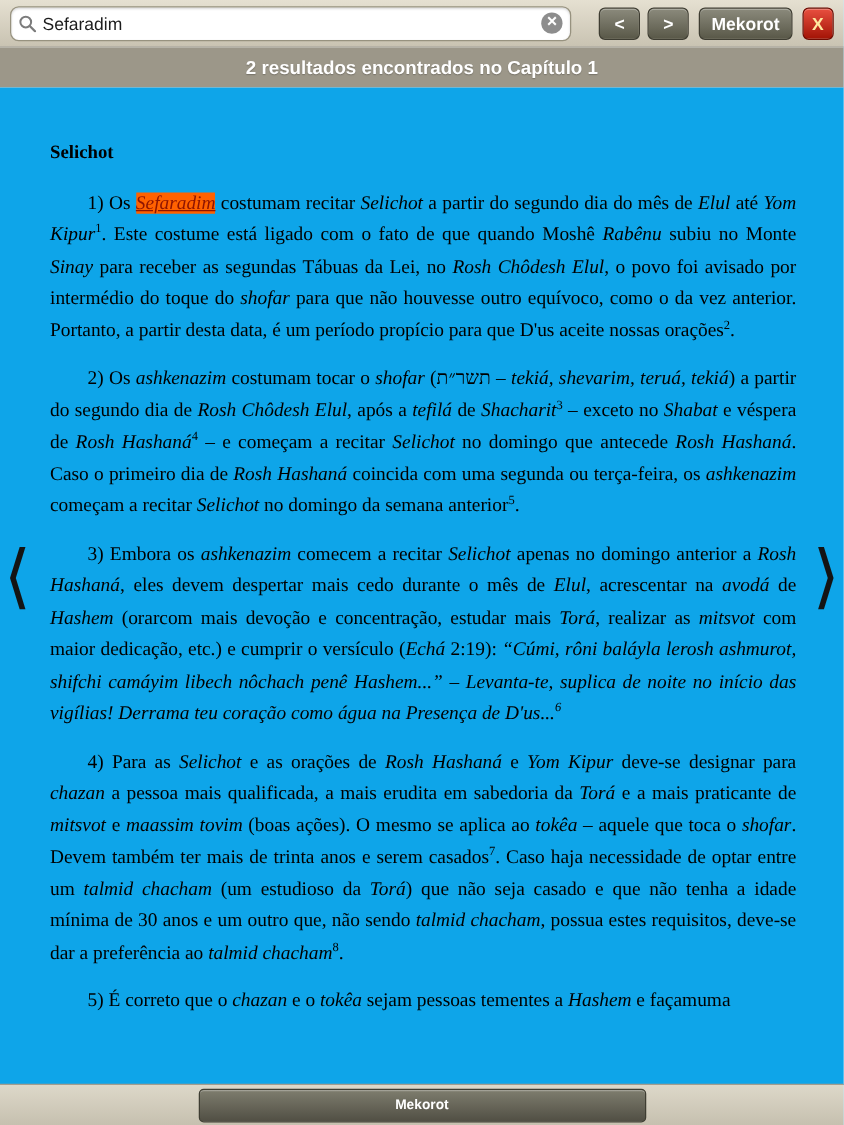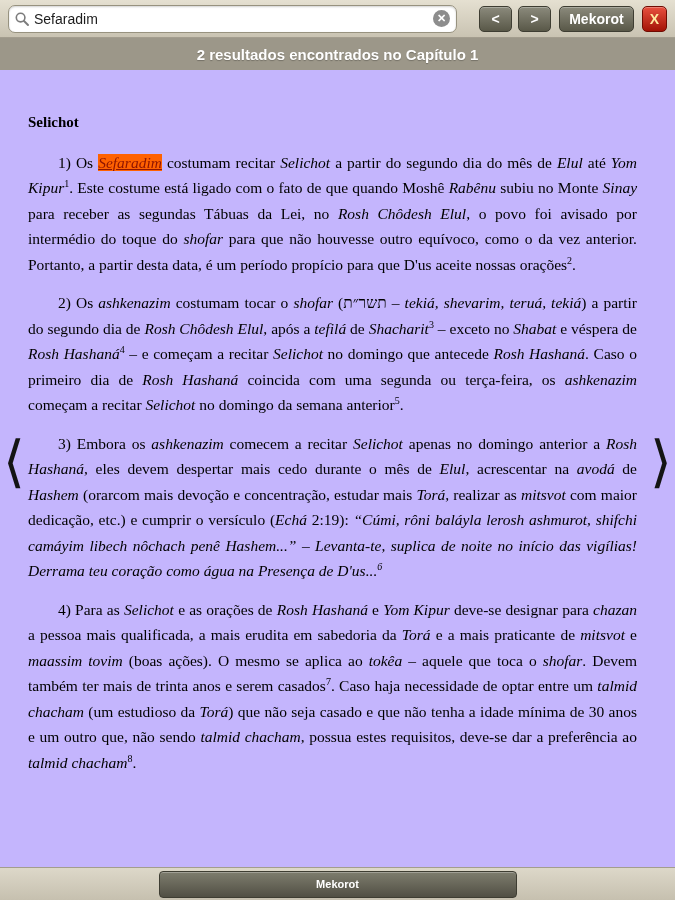--- a/index.html
+++ b/index.html
@@ -56,22 +56,22 @@
     position:absolute; top:38px; left:0; right:0; height:32px;
     background:#9c9789; color:#ffffff;
     font-family:"Liberation Sans", sans-serif; font-weight:bold; font-size:15px;
     display:flex; align-items:center; justify-content:center;
     text-shadow:0 1px 1px rgba(0,0,0,.25);
   }
 
   
   .content {
     position:absolute; top:70px; bottom:32px; left:0; right:0;
-    background:#c4b5fd; overflow:hidden; box-sizing:border-box;
-    padding:40px 38px 0 28px;
+    background:#0ea5e9; overflow:hidden; box-sizing:border-box;
+    padding:40px 38px 0 40px;
     font-size:15.5px; line-height:25.5px; color:#000; text-align:justify;
   }
   .doc-title { font-weight:bold; font-size:15px; margin:0 0 14px 0; text-align:left; }
   .content p { margin:0 0 13px 0; text-indent:30px; }
   .it { font-style:italic; }
   .hl {
     background:#ff6200; color:#8f1500; text-decoration:underline;
   }
   sup { font-size:10px; line-height:0; }
 
@@ -125,20 +125,21 @@
 <div class="results-bar">
   <span>2 resultados encontrados no Capítulo 1</span>
 </div>
 
 <div class="content">
   <div class="doc-title">Selichot</div>
   <p><span>1) Os </span><span class="it hl">Sefaradim</span><span> costumam recitar </span><span class="it">Selichot</span><span> a partir do segundo dia do mês de </span><span class="it">Elul</span><span> até </span><span class="it">Yom Kipur</span><sup>1</sup><span>. Este costume está ligado com o fato de que quando Moshê </span><span class="it">Rabênu</span><span> subiu no Monte </span><span class="it">Sinay</span><span> para receber as segundas Tábuas da Lei, no </span><span class="it">Rosh Chôdesh Elul</span><span>, o povo foi avisado por intermédio do toque do </span><span class="it">shofar</span><span> para que não houvesse outro equívoco, como o da vez anterior. Portanto, a partir desta data, é um período propício para que D'us aceite nossas orações</span><sup>2</sup><span>.</span></p>
   <p><span>2) Os </span><span class="it">ashkenazim</span><span> costumam tocar o </span><span class="it">shofar</span><span> (תשר״ת – </span><span class="it">tekiá, shevarim, teruá, tekiá</span><span>) a partir do segundo dia de </span><span class="it">Rosh Chôdesh Elul</span><span>, após a </span><span class="it">tefilá</span><span> de </span><span class="it">Shacharit</span><sup>3</sup><span> – exceto no </span><span class="it">Shabat</span><span> e véspera de </span><span class="it">Rosh Hashaná</span><sup>4</sup><span> – e começam a recitar </span><span class="it">Selichot</span><span> no domingo que antecede </span><span class="it">Rosh Hashaná</span><span>. Caso o primeiro dia de </span><span class="it">Rosh Hashaná</span><span> coincida com uma segunda ou terça-feira, os </span><span class="it">ashkenazim</span><span> começam a recitar </span><span class="it">Selichot</span><span> no domingo da semana anterior</span><sup>5</sup><span>.</span></p>
   <p><span>3) Embora os </span><span class="it">ashkenazim</span><span> comecem a recitar </span><span class="it">Selichot</span><span> apenas no domingo anterior a </span><span class="it">Rosh Hashaná</span><span>, eles devem despertar mais cedo durante o mês de </span><span class="it">Elul</span><span>, acrescentar na </span><span class="it">avodá</span><span> de </span><span class="it">Hashem</span><span> (orarcom mais devoção e concentração, estudar mais </span><span class="it">Torá</span><span>, realizar as </span><span class="it">mitsvot</span><span> com maior dedicação, etc.) e cumprir o versículo (</span><span class="it">Echá</span><span> 2:19): </span><span class="it">“Cúmi, rôni baláyla lerosh ashmurot, shifchi camáyim libech nôchach penê Hashem...” – Levanta-te, suplica de noite no início das vigílias! Derrama teu coração como água na Presença de D'us...</span><sup class="it">6</sup></p>
   <p><span>4) Para as </span><span class="it">Selichot</span><span> e as orações de </span><span class="it">Rosh Hashaná</span><span> e </span><span class="it">Yom Kipur</span><span> deve-se designar para </span><span class="it">chazan</span><span> a pessoa mais qualificada, a mais erudita em sabedoria da </span><span class="it">Torá</span><span> e a mais praticante de </span><span class="it">mitsvot</span><span> e </span><span class="it">maassim tovim</span><span> (boas ações). O mesmo se aplica ao </span><span class="it">tokêa</span><span> – aquele que toca o </span><span class="it">shofar</span><span>. Devem também ter mais de trinta anos e serem casados</span><sup>7</sup><span>. Caso haja necessidade de optar entre um </span><span class="it">talmid chacham</span><span> (um estudioso da </span><span class="it">Torá</span><span>) que não seja casado e que não tenha a idade mínima de 30 anos e um outro que, não sendo </span><span class="it">talmid chacham</span><span>, possua estes requisitos, deve-se dar a preferência ao </span><span class="it">talmid chacham</span><sup>8</sup><span>.</span></p>
+  <p><span>5) É correto que o </span><span class="it">chazan</span><span> e o </span><span class="it">tokêa</span><span> sejam pessoas tementes a </span><span class="it">Hashem</span><span> e façamuma</span></p>
 </div>
 
 <div class="nav-arrow nav-left">⟨</div>
 <div class="nav-arrow nav-right">⟩</div>
 
 <div class="bottombar">
   <div class="mekorot-btn">Mekorot</div>
 </div>
 
 </body></html>

